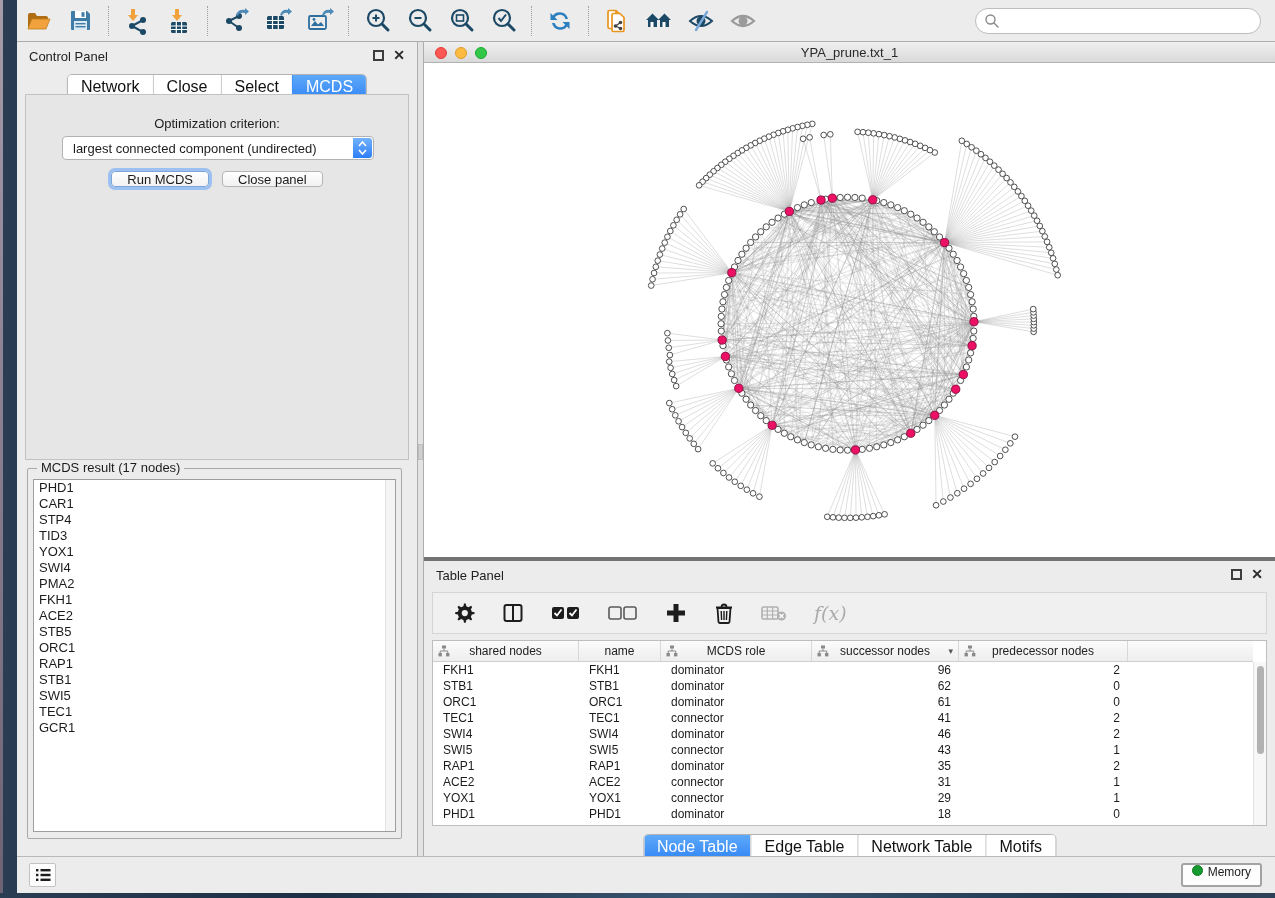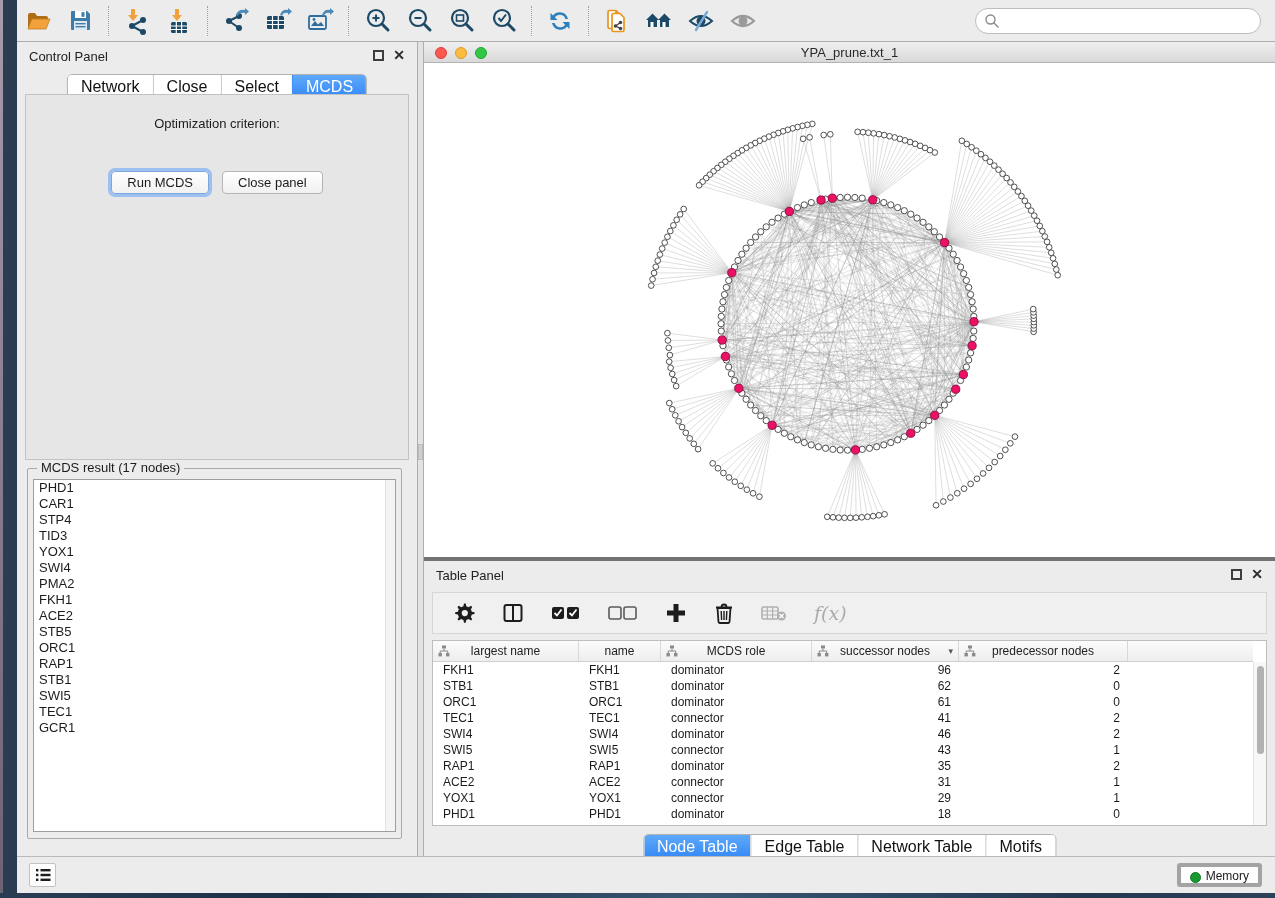--- a/index.html
+++ b/index.html
@@ -31,21 +31,21 @@
   #cp-tabs { top:32px; left:50%; transform:translateX(-50%); }
   .seg-tab { padding:3px 13px; font-size:16px; color:#111; border-left:1px solid #c9c9c9; background:#fff; white-space:nowrap; }
   .seg-tab:first-child { border-left:none; }
   .seg-tab.sel { background:linear-gradient(#5da9f9,#3487f6); color:#fff; border-left-color:#3487f6; }
 
   #cp-box { position:absolute; left:8px; width:384px; top:52px; height:366px; background:#e6e6e6; border:1px solid #c2c2c2; }
   #opt-label { position:absolute; top:21px; width:100%; text-align:center; font-size:13px; }
   #criterion-select { position:absolute; left:36px; top:41px; width:312px; height:24px; background:#fff; border:1px solid #b2b2b2; border-radius:4px; font-size:13px; display:flex; align-items:center; padding-left:10px; }
   #criterion-stepper { position:absolute; right:1px; top:1px; bottom:1px; width:19px; border-radius:0 3px 3px 0; background:linear-gradient(#72b3fc,#2d7ef7); display:flex; flex-direction:column; align-items:center; justify-content:center; gap:2px; }
   .btn-row { position:absolute; top:76px; width:100%; display:flex; justify-content:center; gap:13px; }
-  .mac-btn { height:23px; padding:0 15px; background:linear-gradient(#ffffff,#f1f1f1); border:1px solid #b5b5b5; border-radius:4px; font-size:13px; display:flex; align-items:center; }
+  .mac-btn { height:16px; padding:0 15px; background:linear-gradient(#ffffff,#f1f1f1); border:1px solid #b5b5b5; border-radius:4px; font-size:13px; display:flex; align-items:center; }
   .mac-btn.focused { box-shadow:0 0 0 3px rgba(106,166,245,.6); border-color:#7ba7dd; }
 
   #mcds-group { position:absolute; left:10px; right:15px; top:426px; height:371px; border:1px solid #a9a9a9; border-radius:2px; }
   #mcds-legend { position:absolute; top:-9px; left:9px; background:#ececec; padding:0 4px; font-size:13px; }
   #mcds-list { position:absolute; left:5px; right:5px; top:10px; bottom:6px; background:#fff; border:1px solid #9e9e9e; overflow:hidden; }
   .mcds-item { font-size:13px; line-height:16px; padding-left:5px; }
   #mcds-scroll { position:absolute; right:0; top:0; bottom:0; width:10px; background:#f4f4f4; border-left:1px solid #e2e2e2; }
 
   
   #v-split { position:absolute; left:400px; width:7px; top:42px; bottom:37px; background:#e3e3e3; border-left:1px solid #aeaeae; border-right:1px solid #aeaeae; }
@@ -80,21 +80,21 @@
   .td.num { text-align:right; padding-right:8px; }
   .td.txt { padding-left:10px; }
   #tbl-scroll { position:absolute; right:0; top:21px; bottom:0; width:13px; background:#f7f7f7; border-left:1px solid #e3e3e3; }
   #tbl-thumb { position:absolute; left:2.5px; width:7px; top:4px; height:88px; background:#b2b2b2; border-radius:4px; }
 
   #tp-tabs { top:273px; left:50%; transform:translateX(-50%); }
 
   
   #status-bar { position:absolute; left:0; right:0; bottom:0; height:37px; background:#ececec; border-top:1px solid #b9b9b9; }
   #menu-btn { position:absolute; left:12px; top:6px; width:27px; height:24px; background:#fdfdfd; border:1px solid #c2c2c2; border-radius:2px; display:flex; align-items:center; justify-content:center; }
-  #memory-btn { position:absolute; right:13px; top:6px; height:24px; padding:0 9px; background:#fdfdfd; border:4px solid #a3a3a3; border-radius:3px; display:flex; align-items:flex-end; gap:5px; font-size:12px; }
+  #memory-btn { position:absolute; right:13px; top:6px; height:24px; padding:0 9px; background:#fdfdfd; border:2px solid #a3a3a3; border-radius:3px; display:flex; align-items:flex-start; gap:5px; font-size:12px; }
   #memory-dot { width:11px; height:11px; border-radius:50%; background:#169a2f; border:1px solid #0d7a22; }
 </style>
 </head>
 <body>
 
 <div id="wall-left"></div>
 
 <div id="app">
 
   <div id="toolbar">
@@ -247,20 +247,31 @@
       <span class="close-ic" id="cp-close">✕</span>
     </div>
     <div class="seg-tabs" id="cp-tabs">
         <span class="seg-tab">Network</span>
         <span class="seg-tab">Close</span>
         <span class="seg-tab">Select</span>
         <span class="seg-tab sel">MCDS</span>
       </div>
     <div id="cp-box">
       <div id="opt-label">Optimization criterion:</div>
+      <div id="criterion-select">
+        <span>largest connected component (undirected)</span>
+        <span id="criterion-stepper">
+          <svg width="9" height="6" viewBox="0 0 9 6">
+              <path d="M1 5 L4.5 1 L8 5" fill="none" stroke="#fff" stroke-width="1.6"></path>
+            </svg>
+          <svg width="9" height="6" viewBox="0 0 9 6">
+              <path d="M1 1 L4.5 5 L8 1" fill="none" stroke="#fff" stroke-width="1.6"></path>
+            </svg>
+        </span>
+      </div>
       <div class="btn-row">
         <div class="mac-btn focused">Run MCDS</div>
         <div class="mac-btn">Close panel</div>
       </div>
     </div>
     <div id="mcds-group">
       <span id="mcds-legend">MCDS result (17 nodes)</span>
       <div id="mcds-list">
         <div id="mcds-items">
             <div class="mcds-item">PHD1</div>
@@ -1270,21 +1281,21 @@
 
     <div id="tbl-wrap">
       <div id="tbl-head">
           <div class="th" style="width: 146px;">
             <svg class="tree-ic" width="12" height="12" viewBox="0 0 12 12">
               <rect x="4" y="0.5" width="4" height="3" fill="#8a8a8a"></rect>
               <rect x="0.5" y="8" width="3.4" height="3.4" fill="#8a8a8a"></rect>
               <rect x="8" y="8" width="3.4" height="3.4" fill="#8a8a8a"></rect>
               <path d="M6 3.5 V6 M2.2 8 V6 H9.7 V8" fill="none" stroke="#8a8a8a" stroke-width="1"></path>
             </svg>
-            <span>largest name</span>
+            <span>shared nodes</span>
           </div>
           <div class="th" style="width: 82px;">
             <span>name</span>
           </div>
           <div class="th" style="width: 151px;">
             <svg class="tree-ic" width="12" height="12" viewBox="0 0 12 12">
               <rect x="4" y="0.5" width="4" height="3" fill="#8a8a8a"></rect>
               <rect x="0.5" y="8" width="3.4" height="3.4" fill="#8a8a8a"></rect>
               <rect x="8" y="8" width="3.4" height="3.4" fill="#8a8a8a"></rect>
               <path d="M6 3.5 V6 M2.2 8 V6 H9.7 V8" fill="none" stroke="#8a8a8a" stroke-width="1"></path>

